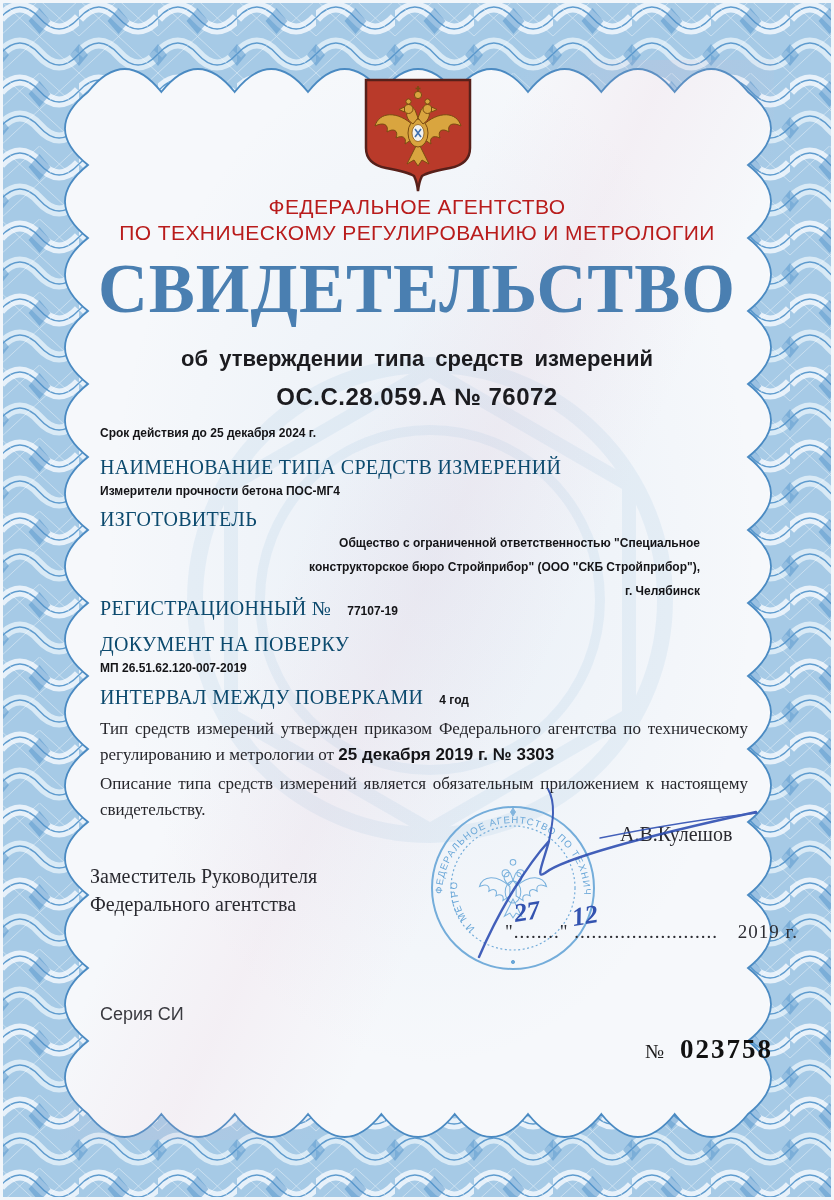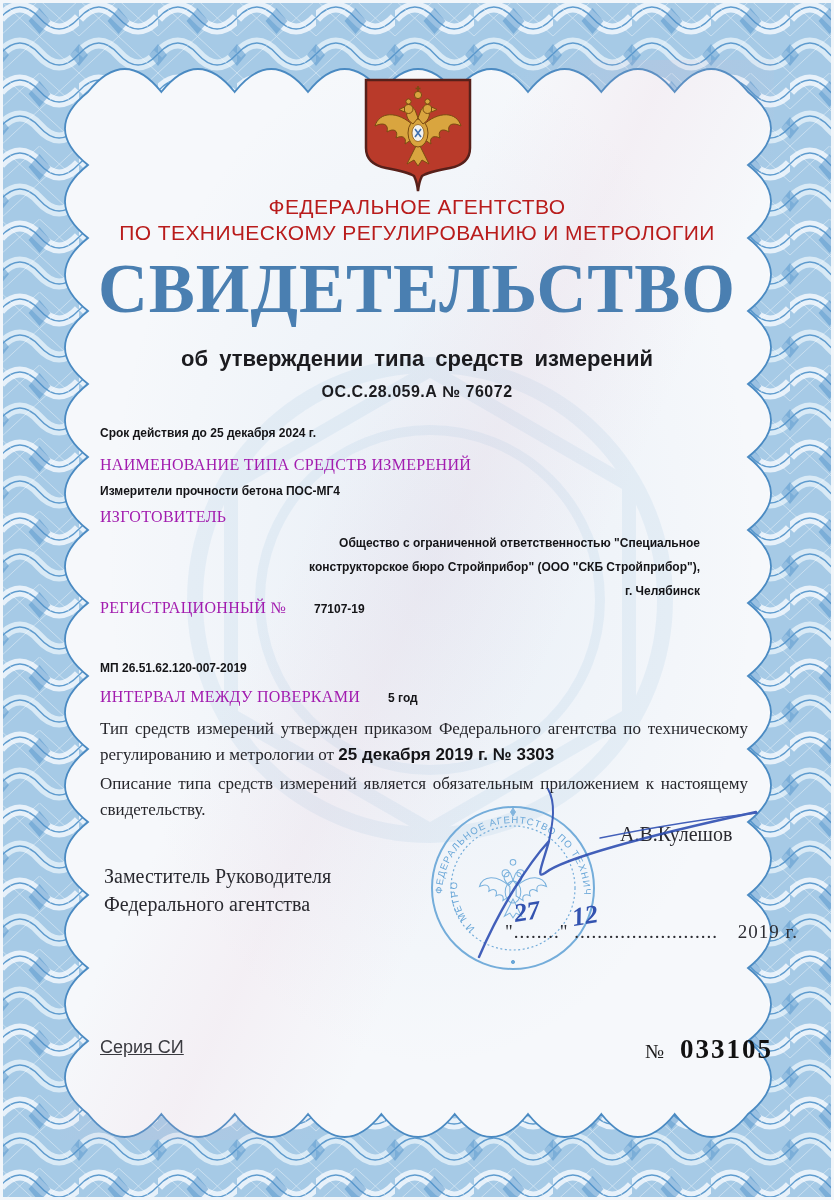--- a/index.html
+++ b/index.html
@@ -12,24 +12,24 @@
   .abs{position:absolute;}
   .center{left:0;width:834px;text-align:center;}
   .sans{font-family:"Liberation Sans",sans-serif;}
   .serif{font-family:"Liberation Serif",serif;}
   .hdr{font-size:21px;letter-spacing:.4px;color:#b91c1c;line-height:1.22;}
   .title{
     font-family:"Liberation Serif",serif;font-weight:bold;font-size:69px;
     letter-spacing:1px;color:#4a7fb1;
   }
   .subtitle{font-family:"Liberation Sans",sans-serif;font-weight:bold;font-size:22px;word-spacing:5px;color:#1b1b1f;}
-  .certnum{font-family:"Liberation Sans",sans-serif;font-weight:bold;font-size:16px;letter-spacing:.5px;color:#1b1b1f;}
-  .lbl{font-size:16px;color:#a21caf;letter-spacing:.3px;}
+  .certnum{font-family:"Liberation Sans",sans-serif;font-weight:bold;font-size:24px;letter-spacing:.5px;color:#1b1b1f;}
+  .lbl{font-size:20px;color:#0c4a6e;letter-spacing:.3px;}
   .val{font-family:"Liberation Sans",sans-serif;font-weight:bold;font-size:12px;color:#141417;line-height:24px;}
-  .row{display:flex;align-items:baseline;gap:28px;}
+  .row{display:flex;align-items:baseline;gap:16px;}
   .para{font-size:17px;line-height:1.5;text-align:justify;color:#26262b;width:648px;}
   .para .b{font-family:"Liberation Sans",sans-serif;font-weight:bold;color:#141417;}
   .pre{white-space:pre-line;}
   .sig{font-size:20px;color:#2a2a30;line-height:1.4;}
   .dateline{font-size:19px;color:#2e2e34;letter-spacing:1px;}
   .hand{
     position:absolute;font-family:"Liberation Serif",serif;font-style:italic;
     color:#3353b0;font-size:26px;transform:rotate(-9deg);font-weight:bold;
   }
   .footer-series{font-family:"Liberation Sans",sans-serif;font-size:18px;color:#3a3a40;}
@@ -117,33 +117,34 @@
   <div class="abs lbl" style="left:100px;top:508px;">ИЗГОТОВИТЕЛЬ</div>
   <div class="abs val pre" style="left:100px;top:531px;width:600px;text-align:right;">Общество с ограниченной ответственностью "Специальное
 конструкторское бюро Стройприбор" (ООО "СКБ Стройприбор"),
 г. Челябинск</div>
 
   <div class="abs row" style="left:100px;top:597px;">
     <span class="lbl">РЕГИСТРАЦИОННЫЙ №</span>
     <span class="val">77107-19</span>
   </div>
 
+  <div class="abs lbl" style="left:100px;top:633px;">ДОКУМЕНТ НА ПОВЕРКУ</div>
   <div class="abs val" style="left:100px;top:656px;">МП 26.51.62.120-007-2019</div>
 
   <div class="abs row" style="left:100px;top:686px;">
     <span class="lbl">ИНТЕРВАЛ МЕЖДУ ПОВЕРКАМИ</span>
-    <span class="val">5 год</span>
+    <span class="val">4 год</span>
   </div>
 
   <div class="abs para" style="left:100px;top:716px;">
     <span>Тип средств измерений утвержден приказом Федерального агентства по техническому регулированию и метрологии от </span><span class="b">25 декабря 2019 г. № 3303</span>
   </div>
   <div class="abs para" style="left:100px;top:771px;">Описание типа средств измерений является обязательным приложением к настоящему свидетельству.</div>
 
-  <div class="abs sig" style="left:104px;top:862px;">
+  <div class="abs sig" style="left:90px;top:862px;">
     <div>Заместитель Руководителя</div>
     <div>Федерального агентства</div>
   </div>
   <div class="abs sig" style="left:620px;top:820px;">А.В.Кулешов</div>
 
   <svg class="abs" style="left:427px;top:802px;" width="172" height="172" viewBox="-86 -86 172 172" aria-hidden="true">
     <g stroke="#6aa7d8" fill="none" opacity="0.92">
       <circle r="81" stroke-width="2"></circle>
       <circle r="62" stroke-width="1.2" stroke-dasharray="2 2.5"></circle>
     </g>
@@ -183,19 +184,19 @@
   </svg>
 
   <div class="abs dateline" style="left:505px;top:921px;">
     <span>"........"</span>
     <span>.........................</span>
     <span style="margin-left:14px;">2019 г.</span>
   </div>
   <div class="hand" style="left:514px;top:897px;">27</div>
   <div class="hand" style="left:572px;top:901px;">12</div>
 
-  <div class="abs footer-series" style="left:100px;top:1037px;text-decoration:underline;">Серия СИ</div>
+  <div class="abs footer-series" style="left:100px;top:1004px;">Серия СИ</div>
   <div class="abs" style="left:645px;top:1034px;display:flex;align-items:baseline;gap:16px;">
     <span class="num-sign serif">№</span>
-    <span class="num-digits serif">033105</span>
+    <span class="num-digits serif">023758</span>
   </div>
 
 </div>
 
 </body></html>

